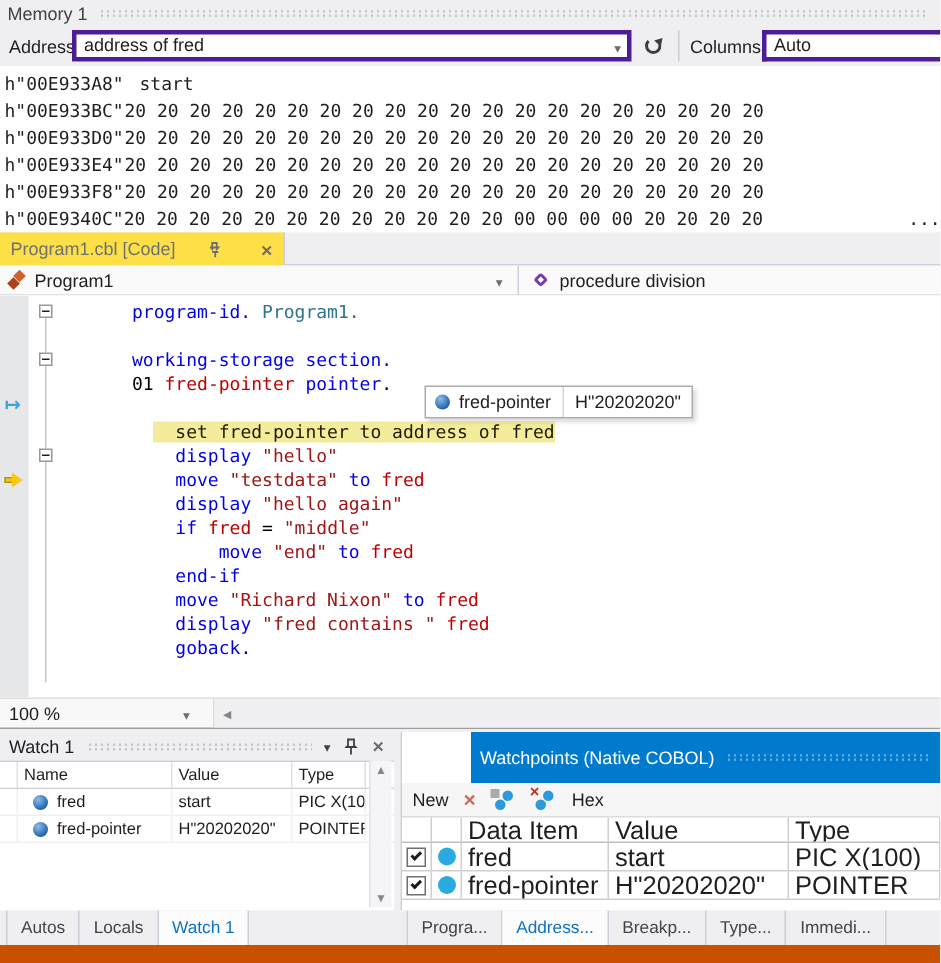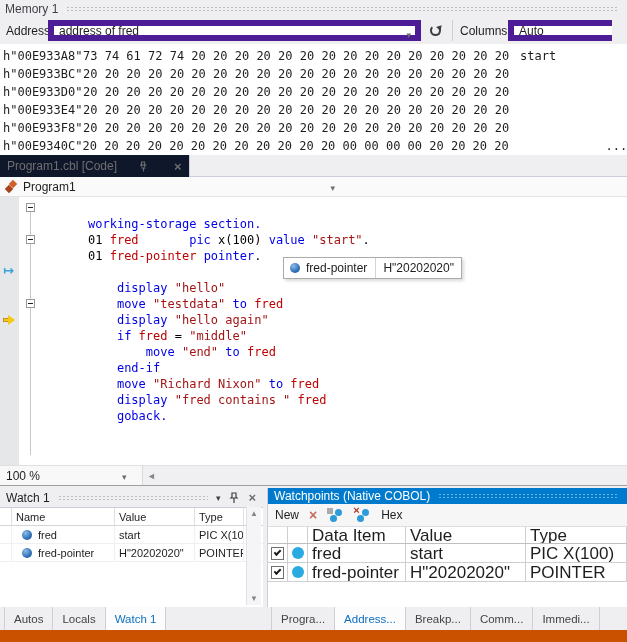--- a/index.html
+++ b/index.html
@@ -12,45 +12,45 @@
   .grip { flex:1; height:6px; margin:0 8px;
     background-image:radial-gradient(#BDBDBD 0.8px, transparent 1px);
     background-size:4px 3px; background-position:0 0; }
   .grip.blue { background-image:radial-gradient(rgba(255,255,255,0.45) 0.8px, transparent 1px); }
 
   
   #memory { position:absolute; left:0; top:0; width:627px; height:155px; background:#EFEFF2; }
   #mem-title { display:flex; align-items:center; height:17px; padding-left:5px; color:#3F3F46; }
   #addr-bar { position:relative; height:27px; display:flex; align-items:center; }
   #addr-label { margin-left:6px; }
-  .combo { position:relative; background:#fff; border:6px solid #4c1d95; height:21px;
-    display:flex; align-items:center; padding-left:5px; }
+  .combo { position:relative; background:#fff; border:3px solid #4c1d95; height:21px;
+    display:flex; padding-left:5px; }
   #addr-combo { position:absolute; left:48px; top:3px; width:373px; }
   .combo-arrow { position:absolute; right:4px; top:4px; color:#6D6D70; font-size:9px; }
   #refresh-btn { position:absolute; left:429px; top:6px; width:15px; height:15px; }
   .refresh-circle { position:absolute; left:1px; top:2px; width:11px; height:11px;
     border:2px solid #3E3E40; border-radius:50%; border-top-color:transparent; }
   .refresh-head { position:absolute; right:0px; top:-1px; width:0; height:0;
     border:3px solid transparent; border-bottom:5px solid #3E3E40; transform:rotate(42deg); }
   #addr-sep { position:absolute; left:452px; top:3px; width:1px; height:21px; background:#CCCEDB; }
   #columns-label { position:absolute; left:460px; top:7px; }
-  #columns-combo { position:absolute; left:508px; top:3px; width:104px; border-right:none; }
+  #columns-combo { position:absolute; left:508px; top:3px; width:119px; border-right:none; }
   #mem-content { position:absolute; left:0; top:44px; width:627px; height:111px;
     background:#fff; overflow:hidden; font-family:"DejaVu Sans Mono",monospace;
     font-size:12px; padding-top:3px; }
   .mem-row { display:flex; height:18px; line-height:18px; white-space:pre; }
   .mem-addr { margin-left:3px; width:80px; }
   .mem-hex  { width:427px; }
   .mem-ascii{ margin-left:10px; }
 
   
   #doc-tabs { position:absolute; left:0; top:155px; width:627px; height:22px; background:#EFEFF2;
     border-bottom:1px solid #CCCEDB; }
   #doc-tab { display:inline-flex; align-items:center; gap:23px; height:22px; padding:0 7px;
-    background:#0f172a; color:#716F71; border-right:1px solid #CCCEDB; }
+    background:#fde047; color:#716F71; border-right:1px solid #CCCEDB; }
   .pin-icon svg { display:block; }
   .x-icon { color:#6D6D70; font-size:13px; line-height:13px; font-weight:bold; }
   #nav-bar { position:absolute; left:0; top:177px; width:627px; height:20px; background:#FAFAFA;
     border-bottom:1px solid #E3E3E5; display:flex; align-items:center; }
   #nav-left { position:relative; width:345px; height:20px; display:flex; align-items:center; }
   #nav-right { position:relative; flex:1; height:20px; display:flex; align-items:center;
     border-left:1px solid #CCCEDB; }
   .cls-icon { position:relative; width:14px; height:14px; margin-left:4px; }
   .cls-icon .d1 { position:absolute; left:2px; top:6px; width:6px; height:6px; background:#A8431F; transform:rotate(45deg); }
   .cls-icon .d2 { position:absolute; left:6px; top:1px; width:6px; height:6px; background:#D0612B; transform:rotate(45deg); }
@@ -115,22 +115,22 @@
   .w-scroll { position:absolute; right:2px; top:19px; bottom:2px; width:15px;
     background:#F5F5F7; border-left:1px solid #E2E2E4; }
   .w-scroll .up { position:absolute; top:2px; left:3px; color:#868686; font-size:8px; }
   .w-scroll .down { position:absolute; bottom:2px; left:3px; color:#868686; font-size:8px; }
 
   #v-split { position:absolute; left:263px; top:488px; width:4px; height:119px; background:#EFEFF2; }
 
   
   #wpts { position:absolute; left:267px; top:488px; width:360px; height:119px; background:#fff;
     border-left:1px solid #CCCEDB; }
-  #wpts-title { display:flex; align-items:center; height:16px; background:var(--titlebar);
-    color:#fff; padding-left:6px; }
+  #wpts-title { display:flex; align-items:center; height:34px; background:var(--titlebar);
+    color:#fff; padding-left:6px;margin-left:46px; }
   #wpts-toolbar { display:flex; align-items:center; gap:10px; height:23px; background:#F6F6F6;
     border-bottom:1px solid #DDDDDD; padding-left:7px; }
   .tb-x { color:#C96A5E; font-weight:bold; font-size:14px; line-height:14px; }
   .tb-dots { position:relative; width:17px; height:15px; }
   .tb-dots .dotA { position:absolute; left:8px; top:1px; width:7px; height:7px; border-radius:50%; background:#2D9BD8; }
   .tb-dots .dotB { position:absolute; left:3px; top:7px; width:7px; height:7px; border-radius:50%; background:#2D9BD8; }
   .tb-dots .sq { position:absolute; left:0; top:0; width:6px; height:6px; background:#ABABAB; }
   .tb-dots .rx { position:absolute; left:-1px; top:-4px; color:#B4322A; font:bold 11px "Liberation Sans",sans-serif; }
   #wpts-table { font-size:17px; }
   .wp-hdr { display:grid; grid-template-columns:20px 20px 98px 120px 101px; height:17px;
@@ -178,21 +178,21 @@
         <span class="refresh-head"></span>
       </div>
       <div id="addr-sep"></div>
       <span id="columns-label">Columns:</span>
       <div class="combo" id="columns-combo">
         <span>Auto</span>
       </div>
     </div>
     <div id="mem-content">
       <div id="memory-rows">
-          <div class="mem-row"><span class="mem-addr">h"00E933A8"</span><span class="mem-hex">73 74 61 72 74 20 20 20 20 20 20 20 20 20 20 20 20 20 20 20</span><span class="mem-ascii">start</span></div>
+          <div class="mem-row"><span class="mem-addr">h"00E933A8"</span><span class="mem-ascii">start</span></div>
           <div class="mem-row"><span class="mem-addr">h"00E933BC"</span><span class="mem-hex">20 20 20 20 20 20 20 20 20 20 20 20 20 20 20 20 20 20 20 20</span><span class="mem-ascii"></span></div>
           <div class="mem-row"><span class="mem-addr">h"00E933D0"</span><span class="mem-hex">20 20 20 20 20 20 20 20 20 20 20 20 20 20 20 20 20 20 20 20</span><span class="mem-ascii"></span></div>
           <div class="mem-row"><span class="mem-addr">h"00E933E4"</span><span class="mem-hex">20 20 20 20 20 20 20 20 20 20 20 20 20 20 20 20 20 20 20 20</span><span class="mem-ascii"></span></div>
           <div class="mem-row"><span class="mem-addr">h"00E933F8"</span><span class="mem-hex">20 20 20 20 20 20 20 20 20 20 20 20 20 20 20 20 20 20 20 20</span><span class="mem-ascii"></span></div>
           <div class="mem-row"><span class="mem-addr">h"00E9340C"</span><span class="mem-hex">20 20 20 20 20 20 20 20 20 20 20 20 00 00 00 00 20 20 20 20</span><span class="mem-ascii">            ....    </span></div>
         </div>
     </div>
   </div>
 
   <div id="doc-tabs">
@@ -213,31 +213,38 @@
 
   <div id="nav-bar">
     <div id="nav-left">
       <span class="cls-icon">
           <span class="d1"></span>
           <span class="d2"></span>
         </span>
       <span class="nav-text">Program1</span>
       <span class="combo-arrow" style="right:10px; top:6px;">▾</span>
     </div>
+    <div id="nav-right">
+      <span class="mth-icon">
+          <span class="dmd"></span>
+        </span>
+      <span class="nav-text">procedure division</span>
+    </div>
   </div>
 
   <div id="code-area">
     <div id="code-gutter"></div>
     <div id="fold-line"></div>
     <div id="code-lines">
+        <div class="code-line"><span class="tok-k">program-id.</span><span class="tok-p"> </span><span class="tok-n">Program1.</span></div>
         <div class="code-line"></div>
         <div class="code-line"><span class="tok-k">working-storage section.</span></div>
-        <div class="code-line"><span class="tok-p">01 </span><span class="tok-i">fred</span><span class="tok-p">       </span><span class="tok-k">pic</span><span class="tok-p"> x(100) </span><span class="tok-k">value</span><span class="tok-p"> </span><span class="tok-s">"start"</span><span class="tok-p">.</span></div>
         <div class="code-line"><span class="tok-p">01 </span><span class="tok-i">fred-pointer</span><span class="tok-p"> </span><span class="tok-k">pointer</span><span class="tok-p">.</span></div>
         <div class="code-line"></div>
+        <div class="code-line"><span class="tok-p">  </span><span class="hl-line"><span class="tok-p">  </span><span class="tok-p">set fred-pointer to address of fred</span></span></div>
         <div class="code-line"><span class="tok-p">    </span><span class="tok-k">display</span><span class="tok-p"> </span><span class="tok-s">"hello"</span></div>
         <div class="code-line"><span class="tok-p">    </span><span class="tok-k">move</span><span class="tok-p"> </span><span class="tok-s">"testdata"</span><span class="tok-p"> </span><span class="tok-k">to</span><span class="tok-p"> </span><span class="tok-i">fred</span></div>
         <div class="code-line"><span class="tok-p">    </span><span class="tok-k">display</span><span class="tok-p"> </span><span class="tok-s">"hello again"</span></div>
         <div class="code-line"><span class="tok-p">    </span><span class="tok-k">if</span><span class="tok-p"> </span><span class="tok-i">fred</span><span class="tok-p"> = </span><span class="tok-s">"middle"</span></div>
         <div class="code-line"><span class="tok-p">        </span><span class="tok-k">move</span><span class="tok-p"> </span><span class="tok-s">"end"</span><span class="tok-p"> </span><span class="tok-k">to</span><span class="tok-p"> </span><span class="tok-i">fred</span></div>
         <div class="code-line"><span class="tok-p">    </span><span class="tok-k">end-if</span></div>
         <div class="code-line"><span class="tok-p">    </span><span class="tok-k">move</span><span class="tok-p"> </span><span class="tok-s">"Richard Nixon"</span><span class="tok-p"> </span><span class="tok-k">to</span><span class="tok-p"> </span><span class="tok-i">fred</span></div>
         <div class="code-line"><span class="tok-p">    </span><span class="tok-k">display</span><span class="tok-p"> </span><span class="tok-s">"fred contains "</span><span class="tok-p"> </span><span class="tok-i">fred</span></div>
         <div class="code-line"><span class="tok-p">    </span><span class="tok-k">goback.</span></div>
       </div>
@@ -388,19 +395,19 @@
   <div id="bottom-tabs">
     <div class="tab-group" id="tabs-left">
         <span class="btab">Autos</span>
         <span class="btab">Locals</span>
         <span class="btab active">Watch 1</span>
       </div>
     <div class="tab-group" id="tabs-right">
         <span class="btab">Progra...</span>
         <span class="btab active">Address...</span>
         <span class="btab">Breakp...</span>
-        <span class="btab">Comm...</span>
+        <span class="btab">Type...</span>
         <span class="btab">Immedi...</span>
       </div>
   </div>
 
   <div id="status-strip"></div>
 </div>
 
 </body></html>

